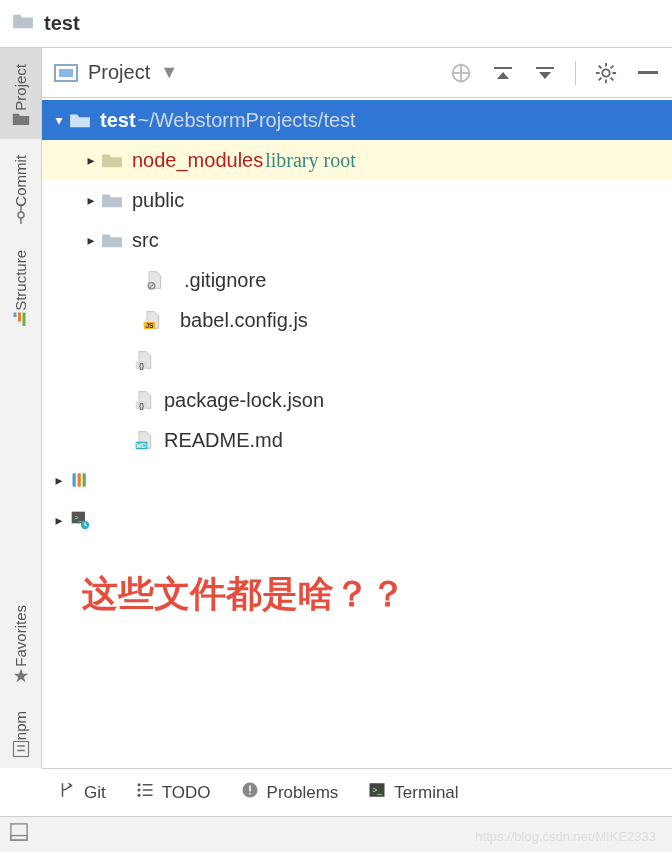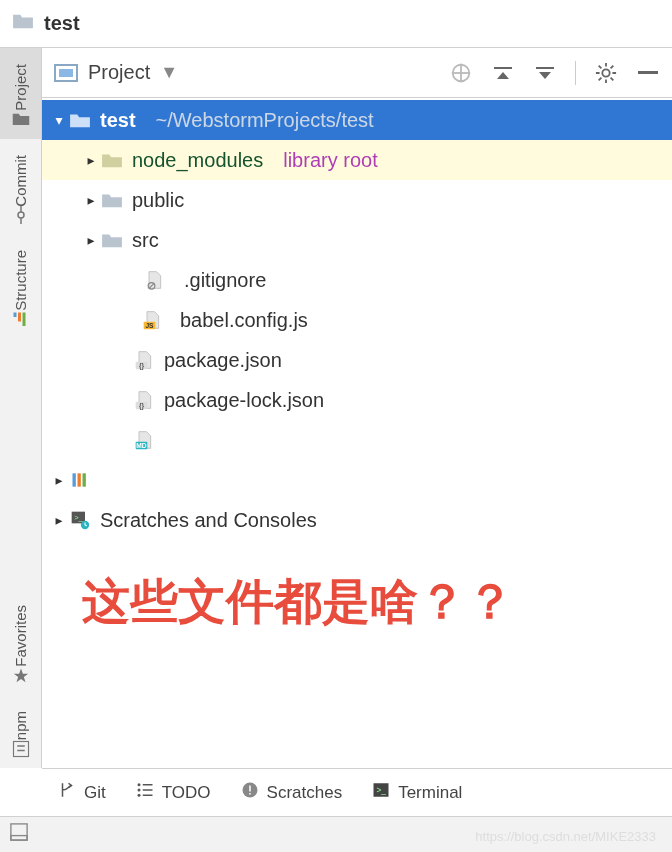--- a/index.html
+++ b/index.html
@@ -30,26 +30,26 @@
 .hdr-btn { width: 24px; height: 24px; display: flex; align-items: center; justify-content: center; color: #777; cursor: pointer; }
 
 .tree { flex: 1; overflow: auto; padding: 2px 0; font-size: 20px; }
 .tree-row { height: 40px; display: flex; align-items: center; padding-left: 8px; cursor: pointer; white-space: nowrap; }
 .tree-row.selected { background: #3077d4; color: #fff; }
 .tree-row.highlight { background: #fffbdc; }
 .tree-row .arrow { width: 18px; text-align: center; color: inherit; font-size: 14px; }
 .tree-row .arrow.none { visibility: hidden; }
 .tree-row .ic { width: 24px; display: flex; justify-content: center; margin-right: 8px; }
 .tree-row .name { }
-.tree-row .suffix { margin-left: 20px; opacity: 0.85; }
-.tree-row .suffix.lib { color: #a21caf; }
+.tree-row .suffix { margin-left: 2px; opacity: 0.85; }
+.tree-row .suffix.lib { color: #0f766e; font-family: Liberation Serif, serif; }
 .tree-row.selected .suffix { color: #e8e8e8; }
 .tree-row .name.bold { font-weight: bold; }
 
-.annotation { color: #e74c3c; font-size: 48px; font-weight: bold; padding: 30px 40px; }
+.annotation { color: #e74c3c; font-size: 36px; font-weight: bold; padding: 30px 40px; }
 
 .status-bar { position: absolute; bottom: 36px; left: 42px; right: 0; height: 48px; border-top: 1px solid #d0d0d0; display: flex; align-items: center; gap: 30px; padding: 0 16px; font-size: 17px; color: #444; }
 .status-item { display: flex; align-items: center; gap: 8px; cursor: pointer; }
 
 .bottom-gutter { position: absolute; bottom: 0; left: 0; right: 0; height: 36px; background: #f2f2f2; border-top: 1px solid #d0d0d0; display: flex; align-items: center; padding: 0 10px; }
 .watermark { position: absolute; right: 16px; bottom: 8px; color: #ddd; font-size: 13px; }
 
 .folder-svg { width: 22px; height: 18px; }
 .file-badge { width:20px; height:20px; }
 
@@ -166,21 +166,21 @@
           <span class="name bold">test</span>
           <span class="suffix">~/WebstormProjects/test</span>
         </div>
         <div class="tree-row highlight" style="padding-left: 40px;">
           <span class="arrow">▸</span>
           <span class="ic">
             <svg class="folder-svg" viewBox="0 0 24 20">
               <path d="M1 4h8l2 3h12v11H1z" fill="#cfcf9f"></path>
             </svg>
           </span>
-          <span class="name" style="color:#14532d">node_modules</span>
+          <span class="name" style="color:#b91c1c">node_modules</span>
           <span class="suffix lib">library root</span>
         </div>
         <div class="tree-row" style="padding-left: 40px;">
           <span class="arrow">▸</span>
           <span class="ic">
             <svg class="folder-svg" viewBox="0 0 24 20">
               <path d="M1 4h8l2 3h12v11H1z" fill="#b9c4cf"></path>
             </svg>
           </span>
           <span class="name">public</span>
@@ -218,21 +218,20 @@
         </div>
         <div class="tree-row" style="padding-left: 72px;">
           <span class="arrow none"></span>
           <span class="ic">
             <svg class="file-badge" viewBox="0 0 24 24">
               <path d="M6 2h9l5 5v15H6z" fill="#e6e6e6" stroke="#bbb"></path>
               <rect x="2" y="14" width="14" height="9" rx="1" fill="#ddd"></rect>
               <text x="9" y="21" font-size="8" text-anchor="middle" fill="#555" font-weight="bold">{}</text>
             </svg>
           </span>
-          <span class="name">package.json</span>
         </div>
         <div class="tree-row" style="padding-left: 72px; text-align: right;">
           <span class="arrow none"></span>
           <span class="ic">
             <svg class="file-badge" viewBox="0 0 24 24">
               <path d="M6 2h9l5 5v15H6z" fill="#e6e6e6" stroke="#bbb"></path>
               <rect x="2" y="14" width="14" height="9" rx="1" fill="#ddd"></rect>
               <text x="9" y="21" font-size="8" text-anchor="middle" fill="#555" font-weight="bold">{}</text>
             </svg>
           </span>
@@ -240,20 +239,21 @@
         </div>
         <div class="tree-row" style="padding-left: 72px;">
           <span class="arrow none"></span>
           <span class="ic">
             <svg class="file-badge" viewBox="0 0 24 24">
               <path d="M6 2h9l5 5v15H6z" fill="#e6e6e6" stroke="#bbb"></path>
               <rect x="2" y="14" width="14" height="9" rx="1" fill="#2bb3c0"></rect>
               <text x="9" y="21" font-size="8" text-anchor="middle" fill="#fff" font-weight="bold">MD</text>
             </svg>
           </span>
+          <span class="name">README.md</span>
         </div>
         <div class="tree-row" style="padding-left: 8px;">
           <span class="arrow">▸</span>
           <span class="ic">
             <svg width="22" height="20" viewBox="0 0 24 24">
               <rect x="3" y="4" width="4" height="16" fill="#5b9bd5"></rect>
               <rect x="9" y="4" width="4" height="16" fill="#ed7d31"></rect>
               <rect x="15" y="4" width="4" height="16" fill="#70ad47"></rect>
             </svg>
           </span>
@@ -261,21 +261,20 @@
         <div class="tree-row" style="padding-left: 8px;">
           <span class="arrow">▸</span>
           <span class="ic">
             <svg width="22" height="20" viewBox="0 0 24 24">
               <rect x="2" y="2" width="16" height="14" fill="#555"></rect>
               <text x="5" y="12" font-size="9" fill="#9f9">&gt;_</text>
               <circle cx="18" cy="18" r="5" fill="#2bb3c0"></circle>
               <path d="M18 15v3l2 1" stroke="#fff" stroke-width="1.3" fill="none"></path>
             </svg>
           </span>
-          <span class="name">Scratches and Consoles</span>
         </div>
         <div class="annotation">这些文件都是啥？？</div>
       </div>
   </div>
 </div>
 
 <div class="status-bar" id="status-bar">
     <div class="status-item">
       <span><svg width="18" height="18" viewBox="0 0 24 24">
           <path d="M6 3v18M6 12c8 0 8-6 12-6" fill="none" stroke="#555" stroke-width="2"></path>
@@ -293,21 +292,21 @@
           <line x1="9" y1="19" x2="22" y2="19" stroke="#555" stroke-width="2"></line>
         </svg></span>
       <span>TODO</span>
     </div>
     <div class="status-item">
       <span><svg width="18" height="18" viewBox="0 0 24 24">
           <circle cx="12" cy="12" r="10" fill="#888"></circle>
           <rect x="11" y="6" width="2" height="8" fill="#fff"></rect>
           <rect x="11" y="16" width="2" height="2" fill="#fff"></rect>
         </svg></span>
-      <span>Scratches</span>
+      <span>Problems</span>
     </div>
     <div class="status-item">
       <span><svg width="18" height="18" viewBox="0 0 24 24">
           <rect x="2" y="3" width="20" height="18" fill="#444"></rect>
           <text x="6" y="16" font-size="11" fill="#9f9">&gt;_</text>
         </svg></span>
       <span>Terminal</span>
     </div>
   </div>
 

